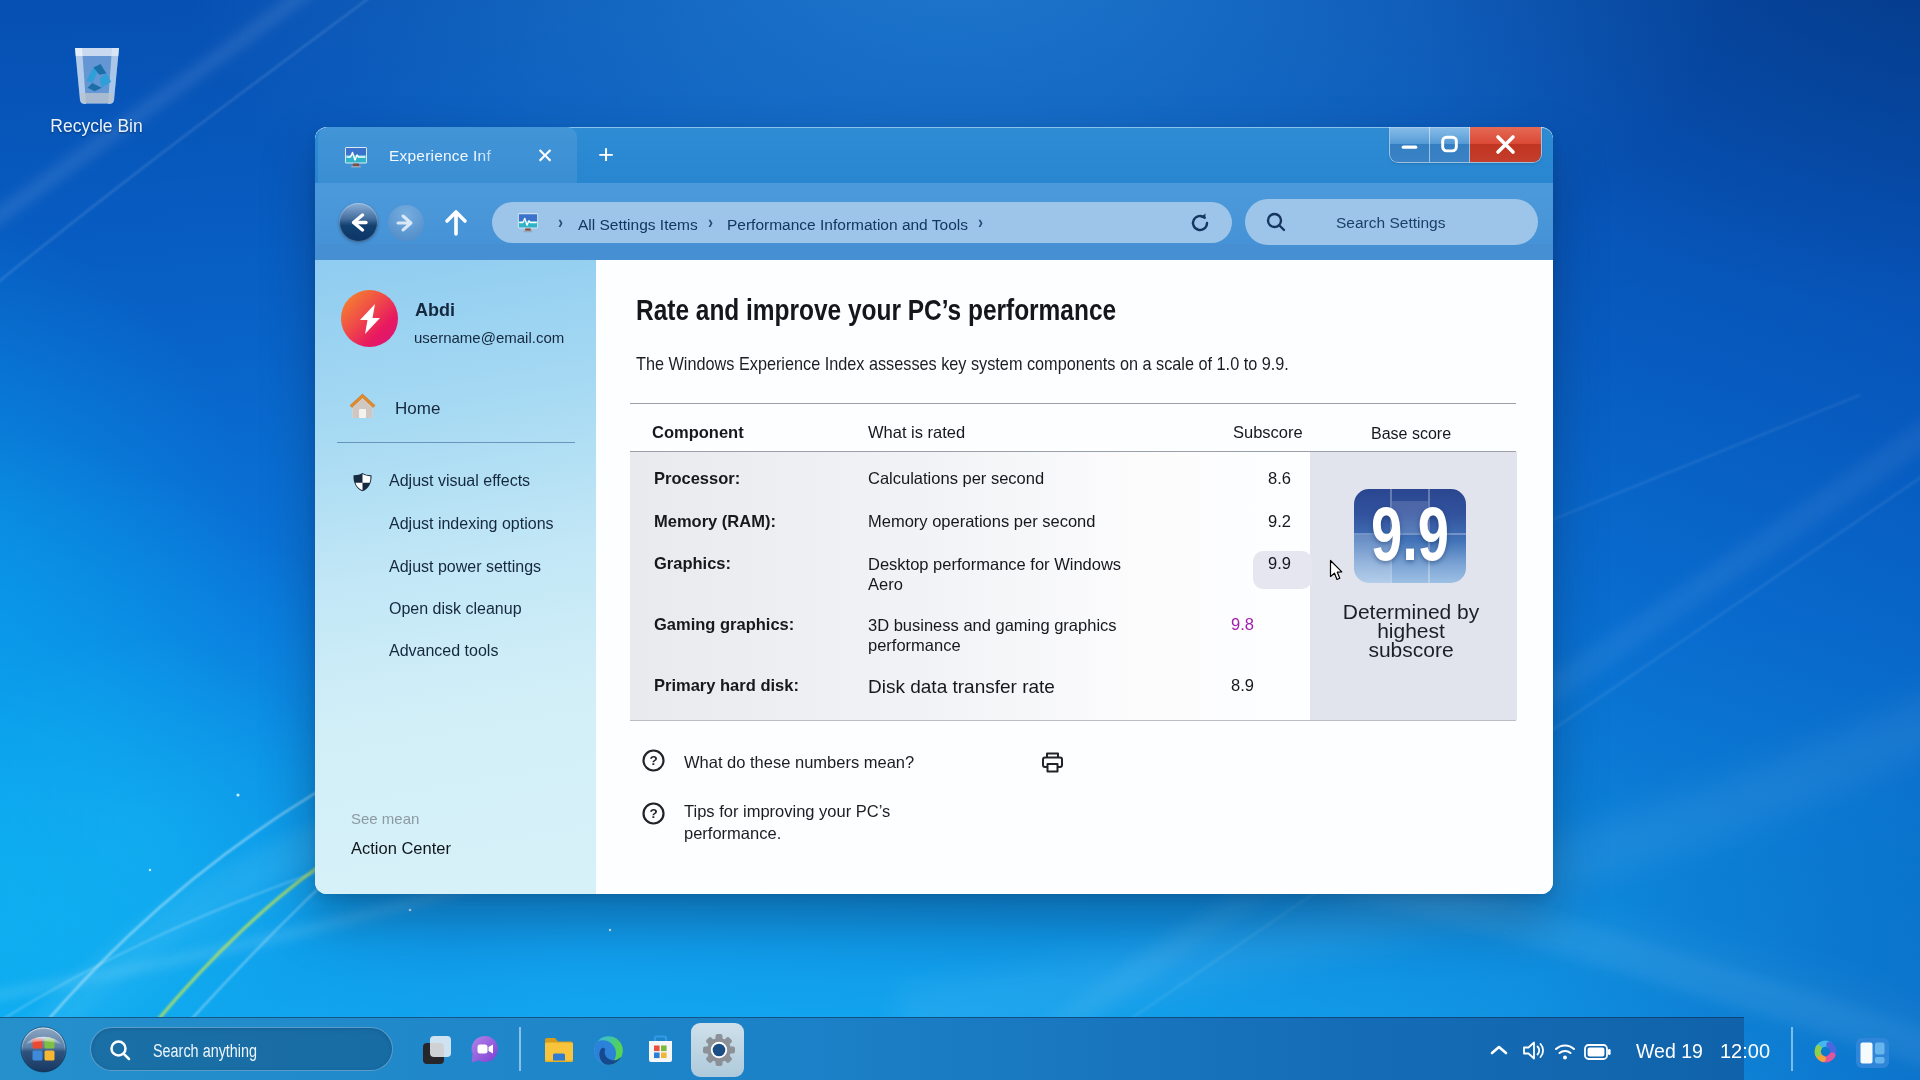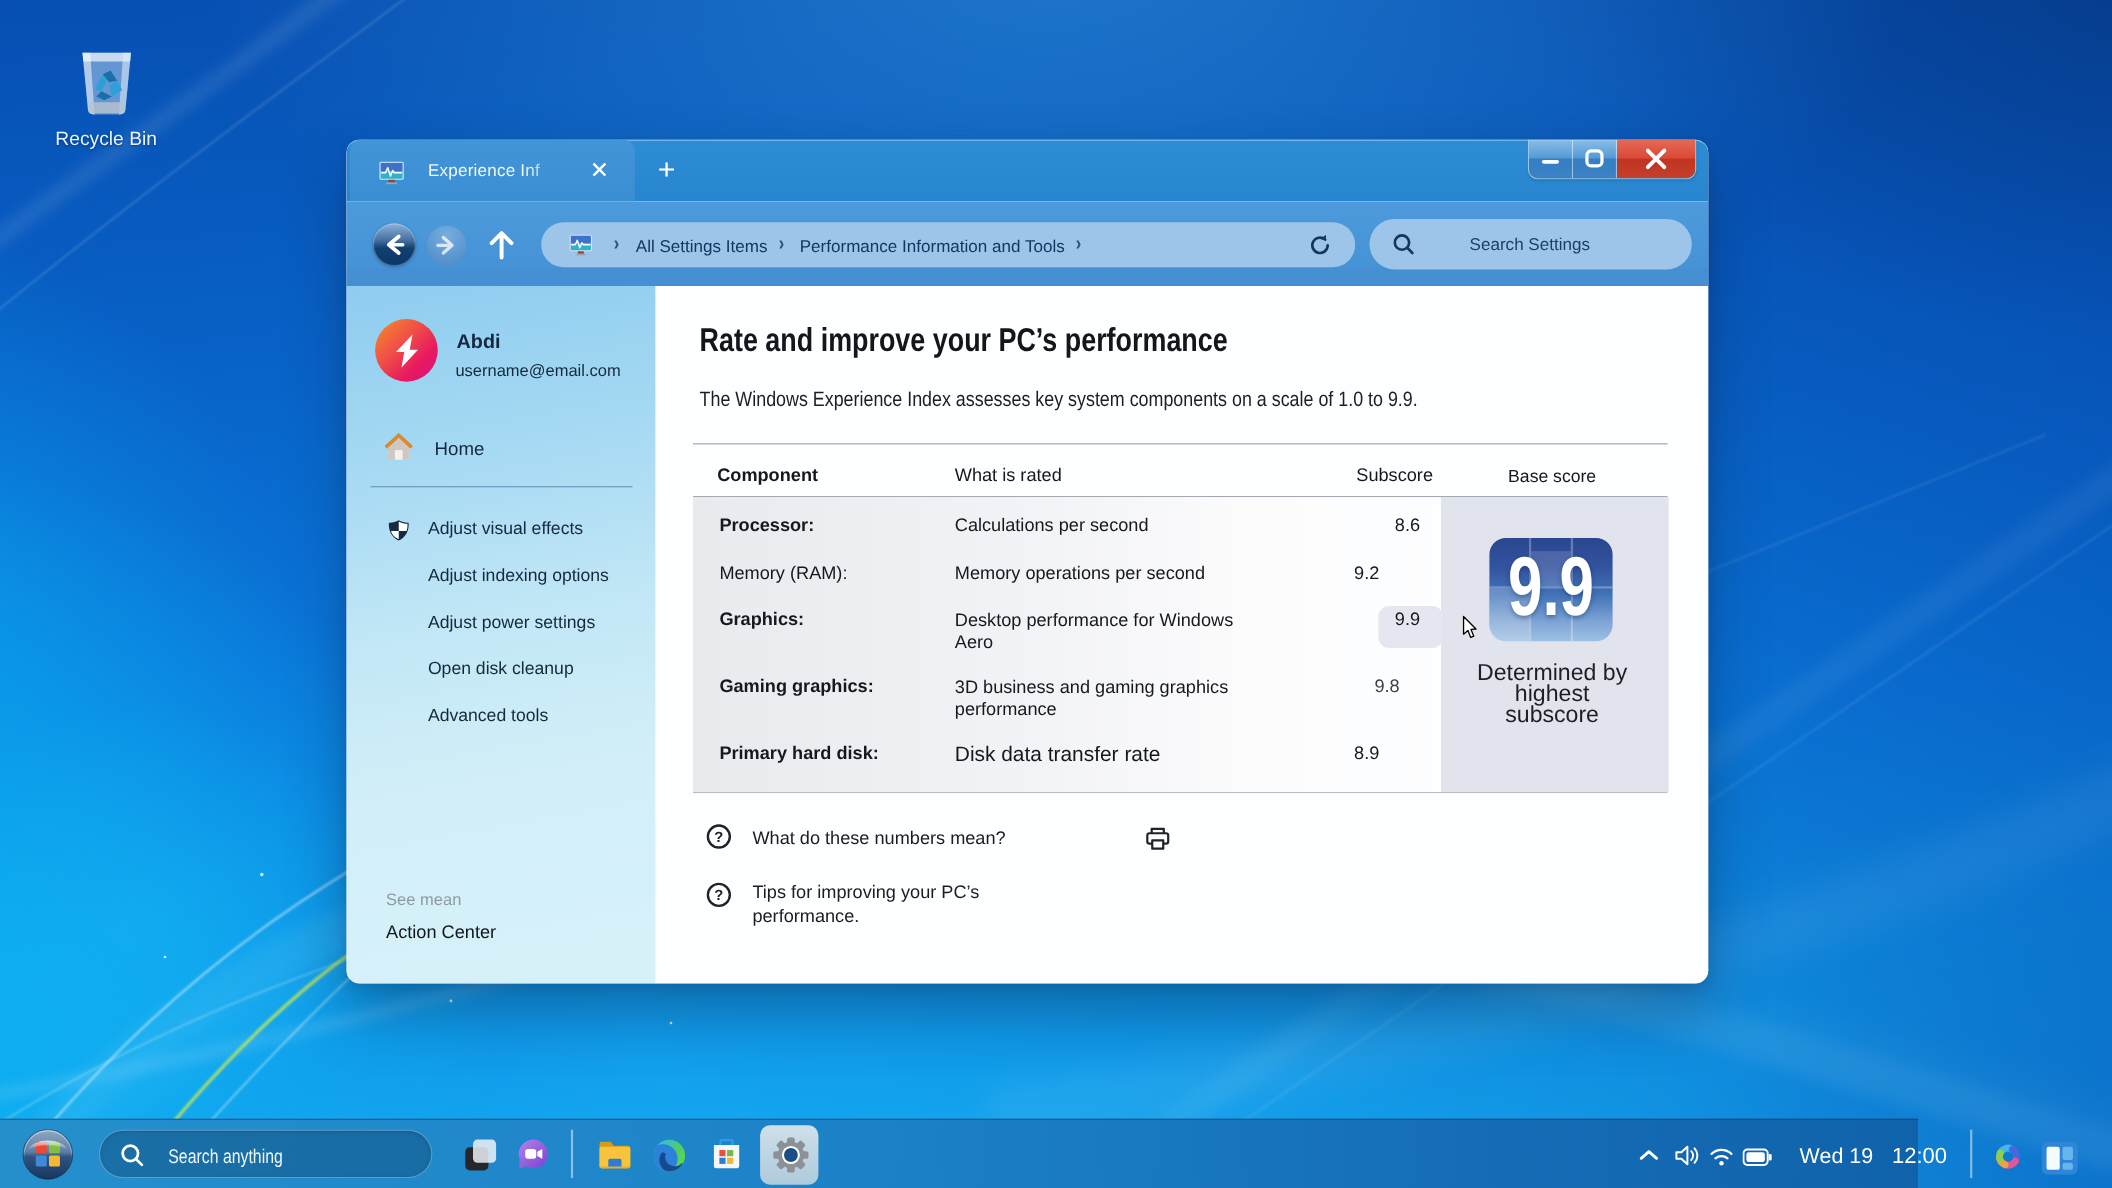--- a/index.html
+++ b/index.html
@@ -240,29 +240,29 @@
   <div class="abs" style="left:918px;top:296px;font-size:16.5px;color:#15181c">Subscore</div>
   <div class="abs" style="left:1056px;top:298px;font-size:16px;color:#15181c">Base score</div>
   <div class="rule" style="left:315px;top:324px;width:886px"></div>
   <div class="abs" id="tbody" style="left:315px;top:325px;width:680px;height:268px;background:linear-gradient(90deg,#e9eaee 0%,#f2f3f6 45%,#fcfcfd 75%,#fdfeff 100%)"></div>
   <div class="abs" id="basecol" style="left:995px;top:325px;width:207px;height:268px;background:#e2e4ed"></div>
   <div class="hl" style="left:938px;top:424px;width:59px;height:38px"></div>
 
   <div class="abs rowlbl" style="left:339px;top:342px;font-size:16.5px;font-weight:700;color:#15181c">Processor:</div>
   <div class="abs" style="left:553px;top:342px;font-size:16.5px;color:#15181c">Calculations per second</div>
   <div class="abs" style="left:916px;top:342px;width:60px;text-align:right;font-size:16.5px;color:#15181c">8.6</div>
-  <div class="abs rowlbl" style="left:339px;top:385px;font-size:16.5px;font-weight:400;color:#15181c">Memory (RAM):</div>
+  <div class="abs rowlbl" style="left:339px;top:385px;font-size:16.5px;font-weight:700;color:#15181c">Memory (RAM):</div>
   <div class="abs" style="left:553px;top:385px;font-size:16.5px;color:#15181c">Memory operations per second</div>
-  <div class="abs" style="left:916px;top:385px;width:60px;font-size:16.5px;color:#15181c">9.2</div>
+  <div class="abs" style="left:916px;top:385px;width:60px;text-align:right;font-size:16.5px;color:#15181c">9.2</div>
   <div class="abs rowlbl" style="left:339px;top:427px;font-size:16.5px;font-weight:700;color:#15181c">Graphics:</div>
   <div class="abs" style="left:553px;top:427px;font-size:16.5px;color:#15181c;line-height:20px">Desktop performance for Windows<br>Aero</div>
   <div class="abs" style="left:916px;top:427px;width:60px;text-align:right;font-size:16.5px;color:#15181c">9.9</div>
   <div class="abs rowlbl" style="left:339px;top:488px;font-size:16.5px;font-weight:700;color:#15181c">Gaming graphics:</div>
   <div class="abs" style="left:553px;top:488px;font-size:16.5px;color:#15181c;line-height:20px">3D business and gaming graphics<br>performance</div>
-  <div class="abs" style="left:916px;top:488px;width:60px;text-align:center;font-size:16.5px;color:#404040">9.8</div>
+  <div class="abs" style="left:916px;top:488px;width:60px;text-align:left;font-size:16.5px;color:#a21caf">9.8</div>
   <div class="abs rowlbl" style="left:339px;top:549px;font-size:16.5px;font-weight:700;color:#15181c">Primary hard disk:</div>
   <div class="abs" style="left:553px;top:549px;font-size:19px;color:#15181c">Disk data transfer rate</div>
   <div class="abs" style="left:916px;top:549px;width:60px;font-size:16.5px;color:#15181c">8.9</div>
   <div class="rule" style="left:315px;top:593px;width:886px;background:#b9bec5"></div>
 
   <div class="abs" id="tile" style="left:1039px;top:362px;width:112px;height:94px;border-radius:15px;overflow:hidden;background:linear-gradient(180deg,#2a4690 0%,#33539f 28%,#4273b8 55%,#7ba3d4 80%,#9dc0e4 100%)">
     <div style="position:absolute;left:36px;top:0;width:2px;height:94px;background:rgba(255,255,255,.28)"></div>
     <div style="position:absolute;left:74px;top:0;width:2px;height:94px;background:rgba(255,255,255,.28)"></div>
     <div style="position:absolute;left:0;top:44px;width:112px;height:2px;background:rgba(255,255,255,.28)"></div>
     <div style="position:absolute;left:0px;top:46px;width:36px;height:48px;background:rgba(255,255,255,.22)"></div>

